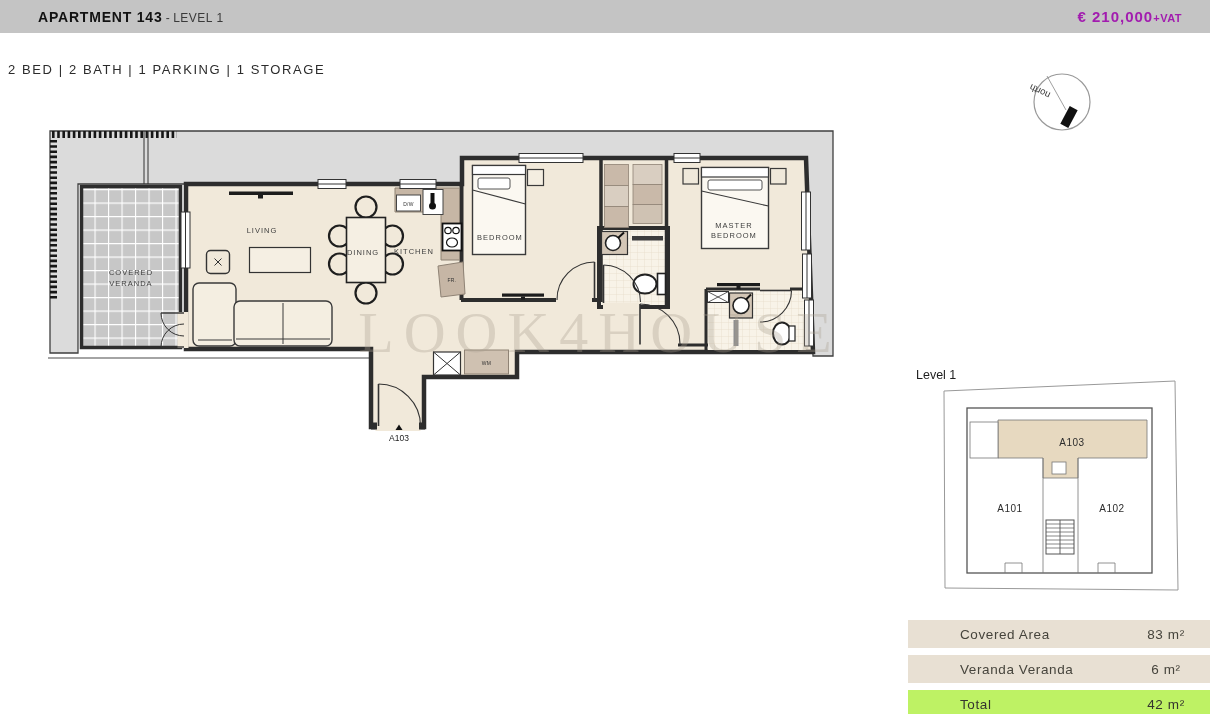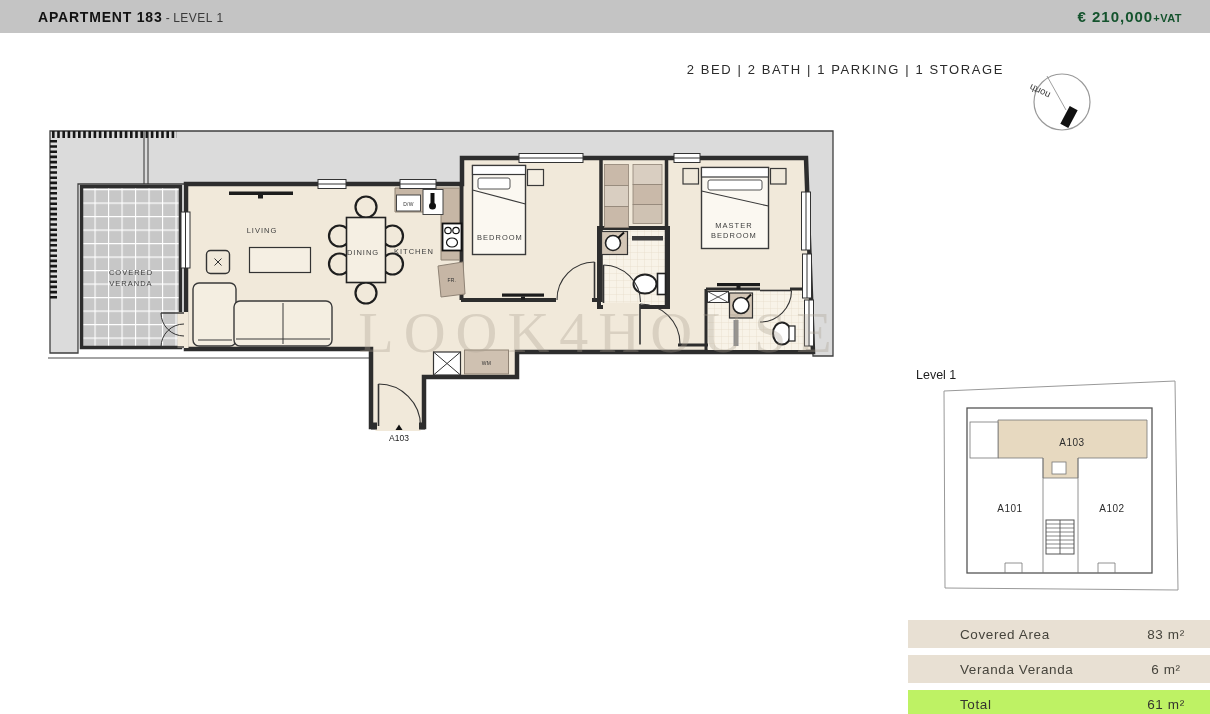--- a/index.html
+++ b/index.html
@@ -5,24 +5,24 @@
   html,body{margin:0;padding:0;background:#fff;}
   .page{position:relative;width:1210px;height:714px;background:#fff;overflow:hidden;
         font-family:"Liberation Sans", sans-serif;}
   
   .header{position:absolute;left:0;top:0;width:1210px;height:33px;background:#c4c4c4;}
   .header .left{position:absolute;left:38px;top:0;height:33px;line-height:33px;white-space:nowrap;}
   .title{font-size:14px;font-weight:bold;letter-spacing:.8px;color:#121212;}
   .level{font-size:12px;color:#3a3a3a;letter-spacing:.5px;}
   .dash{font-size:12px;color:#3a3a3a;}
   .price{position:absolute;right:28px;top:0;height:33px;line-height:33px;font-size:15px;
-         font-weight:bold;color:#14532d;letter-spacing:1px;}
+         font-weight:bold;color:#a21caf;letter-spacing:1px;}
   .price .vat{font-size:11px;letter-spacing:.5px;}
   
-  .summary{position:absolute;left:0;top:62px;width:1004px;text-align:right;font-size:13px;
+  .summary{position:absolute;left:8px;top:62px;width:1004px;text-align:left;font-size:13px;
            letter-spacing:1.6px;color:#2b2b2b;}
   
   svg.plan{position:absolute;left:0;top:0;}
   text{font-family:"Liberation Sans", sans-serif;}
   .room-label{font-size:7.5px;letter-spacing:1px;fill:#3d3d3d;}
   .tiny-label{font-size:5px;letter-spacing:.3px;fill:#333;}
   .entry-label{font-size:8.5px;fill:#222;}
   .watermark{font-family:"Liberation Serif", serif;font-size:58px;letter-spacing:10px;
              fill:#a99f90;opacity:.33;}
   .kp-title{font-size:12.5px;fill:#1e1e1e;}
@@ -36,21 +36,21 @@
   .areas .label{padding-left:52px;flex:1;}
   .areas .value{width:88px;text-align:center;}
 </style>
 </head>
 <body>
 
 <div class="page">
 
   <div class="header">
     <div class="left">
-      <span class="title">APARTMENT 183</span><span class="dash"> - </span><span class="level">LEVEL 1</span>
+      <span class="title">APARTMENT 143</span><span class="dash"> - </span><span class="level">LEVEL 1</span>
     </div>
     <div class="price">
       <span>€ 210,000</span><span class="vat">+VAT</span>
     </div>
   </div>
 
   <div class="summary">2 BED | 2 BATH | 1 PARKING | 1 STORAGE</div>
 
   <svg class="plan" width="1210" height="714" viewBox="0 0 1210 714">
     <defs>
@@ -288,17 +288,17 @@
     <div class="row">
       <div class="label">Covered Area</div>
       <div class="value">83 m²</div>
     </div>
     <div class="row">
       <div class="label">Veranda Veranda</div>
       <div class="value">6 m²</div>
     </div>
     <div class="row total">
       <div class="label">Total</div>
-      <div class="value">61 m²</div>
+      <div class="value">42 m²</div>
     </div>
   </div>
 
 </div>
 
 </body></html>

